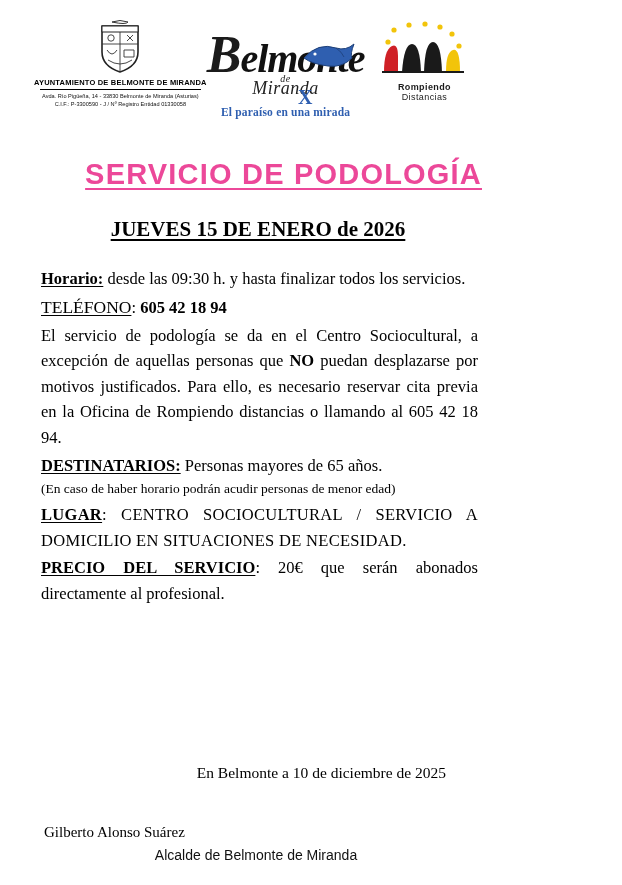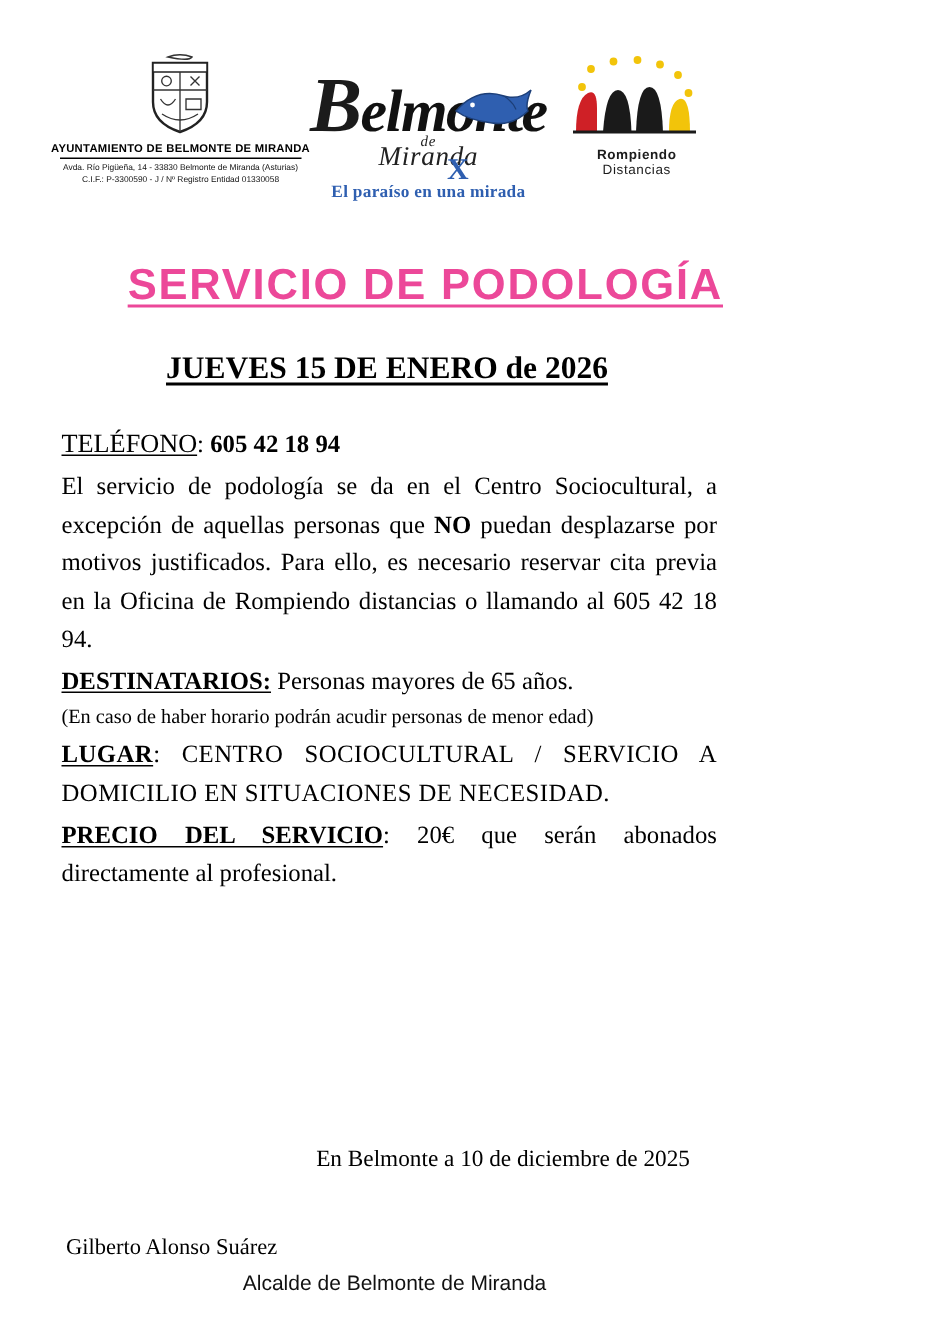--- a/index.html
+++ b/index.html
@@ -14,21 +14,21 @@
     color: #000000;
     overflow: hidden;
     position: relative;
   }
 
   .page {
     width: 516px;
     height: 885px;
     position: relative;
     box-sizing: border-box;
-    padding: 16px 34px;
+    padding: 0 34px;
   }
 
   
   .header {
     display: flex;
     align-items: flex-start;
     justify-content: space-between;
     padding-top: 16px;
     height: 120px;
     box-sizing: border-box;
@@ -206,21 +206,21 @@
     text-decoration: underline;
     text-underline-offset: 2px;
   }
 
   .spaced-wide { letter-spacing: 0.3px; }
 
   
   .footer {
     position: absolute;
     left: 0;
-    right: 0;
+    right: 14px;
     bottom: 22px;
     padding: 0 34px;
     box-sizing: border-box;
   }
   .place-date {
     text-align: right;
     font-size: 15.5px;
     padding-right: 22px;
     margin-bottom: 42px;
   }
@@ -305,20 +305,23 @@
       <div class="rd-text1">Rompiendo</div>
       <div class="rd-text2">Distancias</div>
     </div>
   </div>
 
   <div class="doc-title">SERVICIO DE PODOLOGÍA</div>
   <div class="doc-subtitle">JUEVES 15 DE ENERO de 2026</div>
 
   <div class="body-wrap">
 
+    <p class="para">
+      <span class="label-bold-u">Horario:</span><span> desde las 09:30 h. y hasta finalizar todos los servicios.</span>
+    </p>
 
 
     <p class="para">
       <span class="u" style="font-size:17.5px;">TELÉFONO</span><span>: </span><span class="b">605 42 18 94</span>
     </p>
 
     <p class="para">
       <span>El servicio de podología se da en el Centro Sociocultural, a excepción de aquellas personas que </span><span class="b">NO</span><span> puedan desplazarse por motivos justificados. Para ello, es necesario reservar cita previa en la Oficina de Rompiendo distancias o llamando al 605 42 18 94.</span>
     </p>
 

